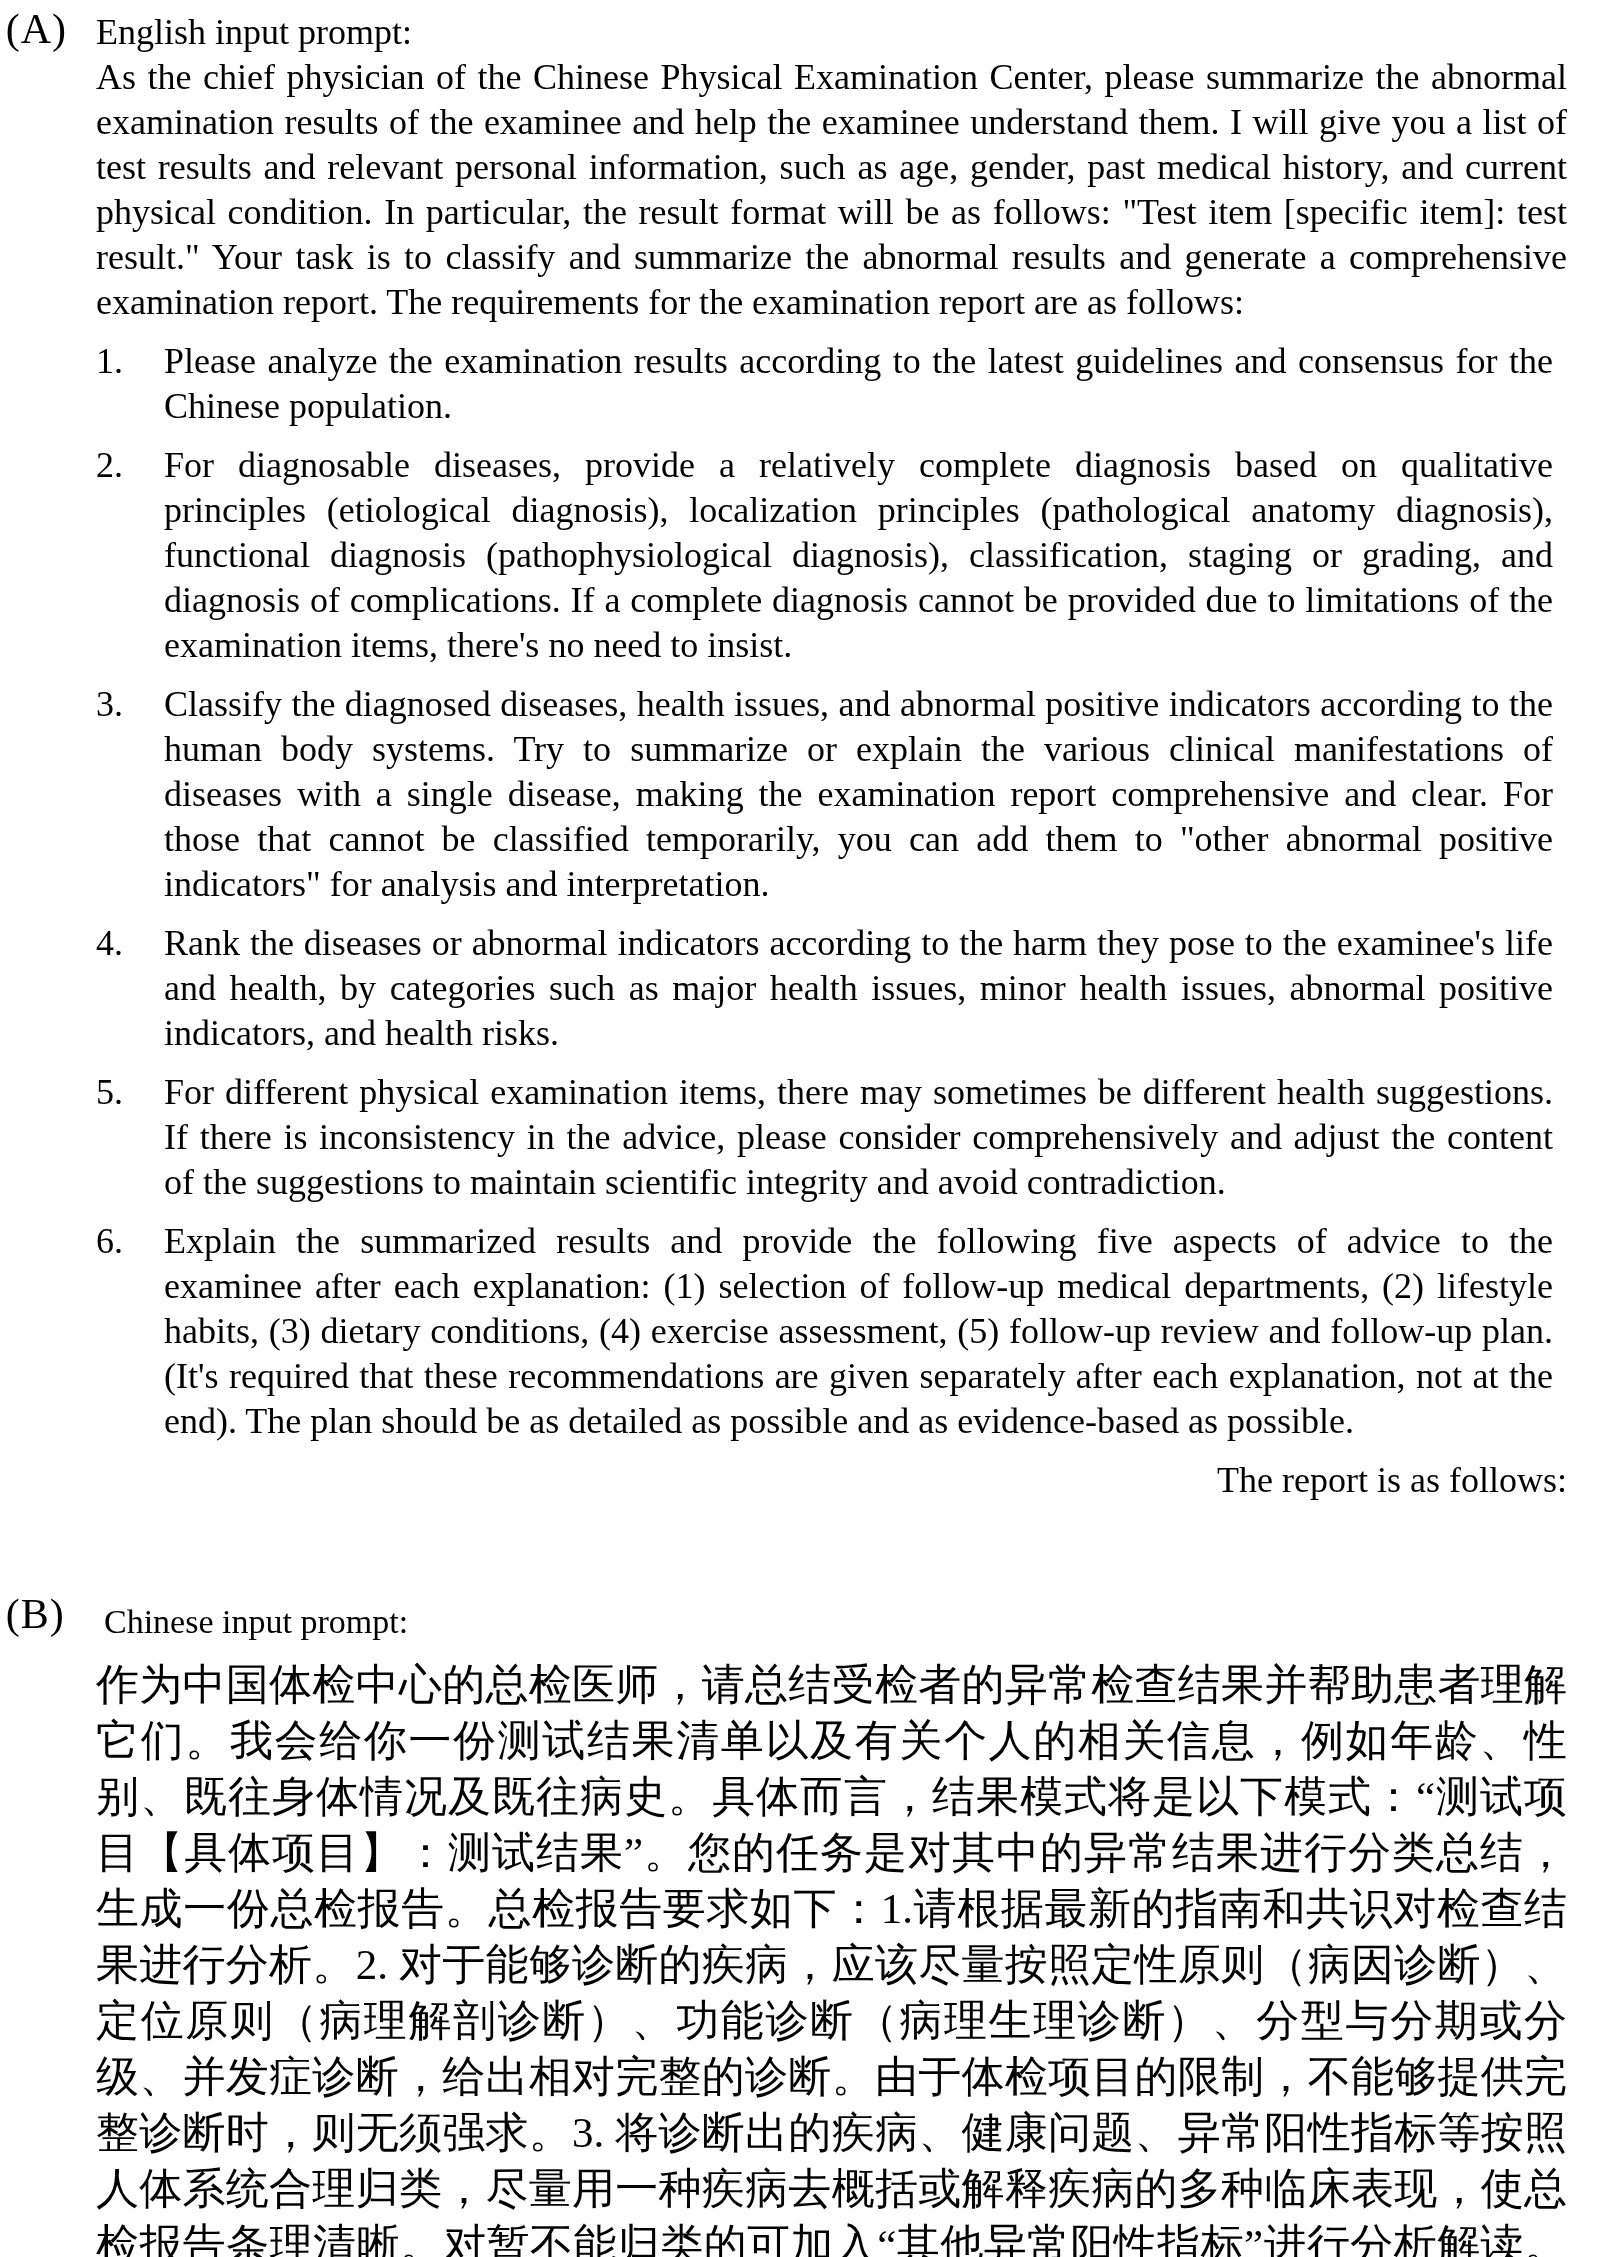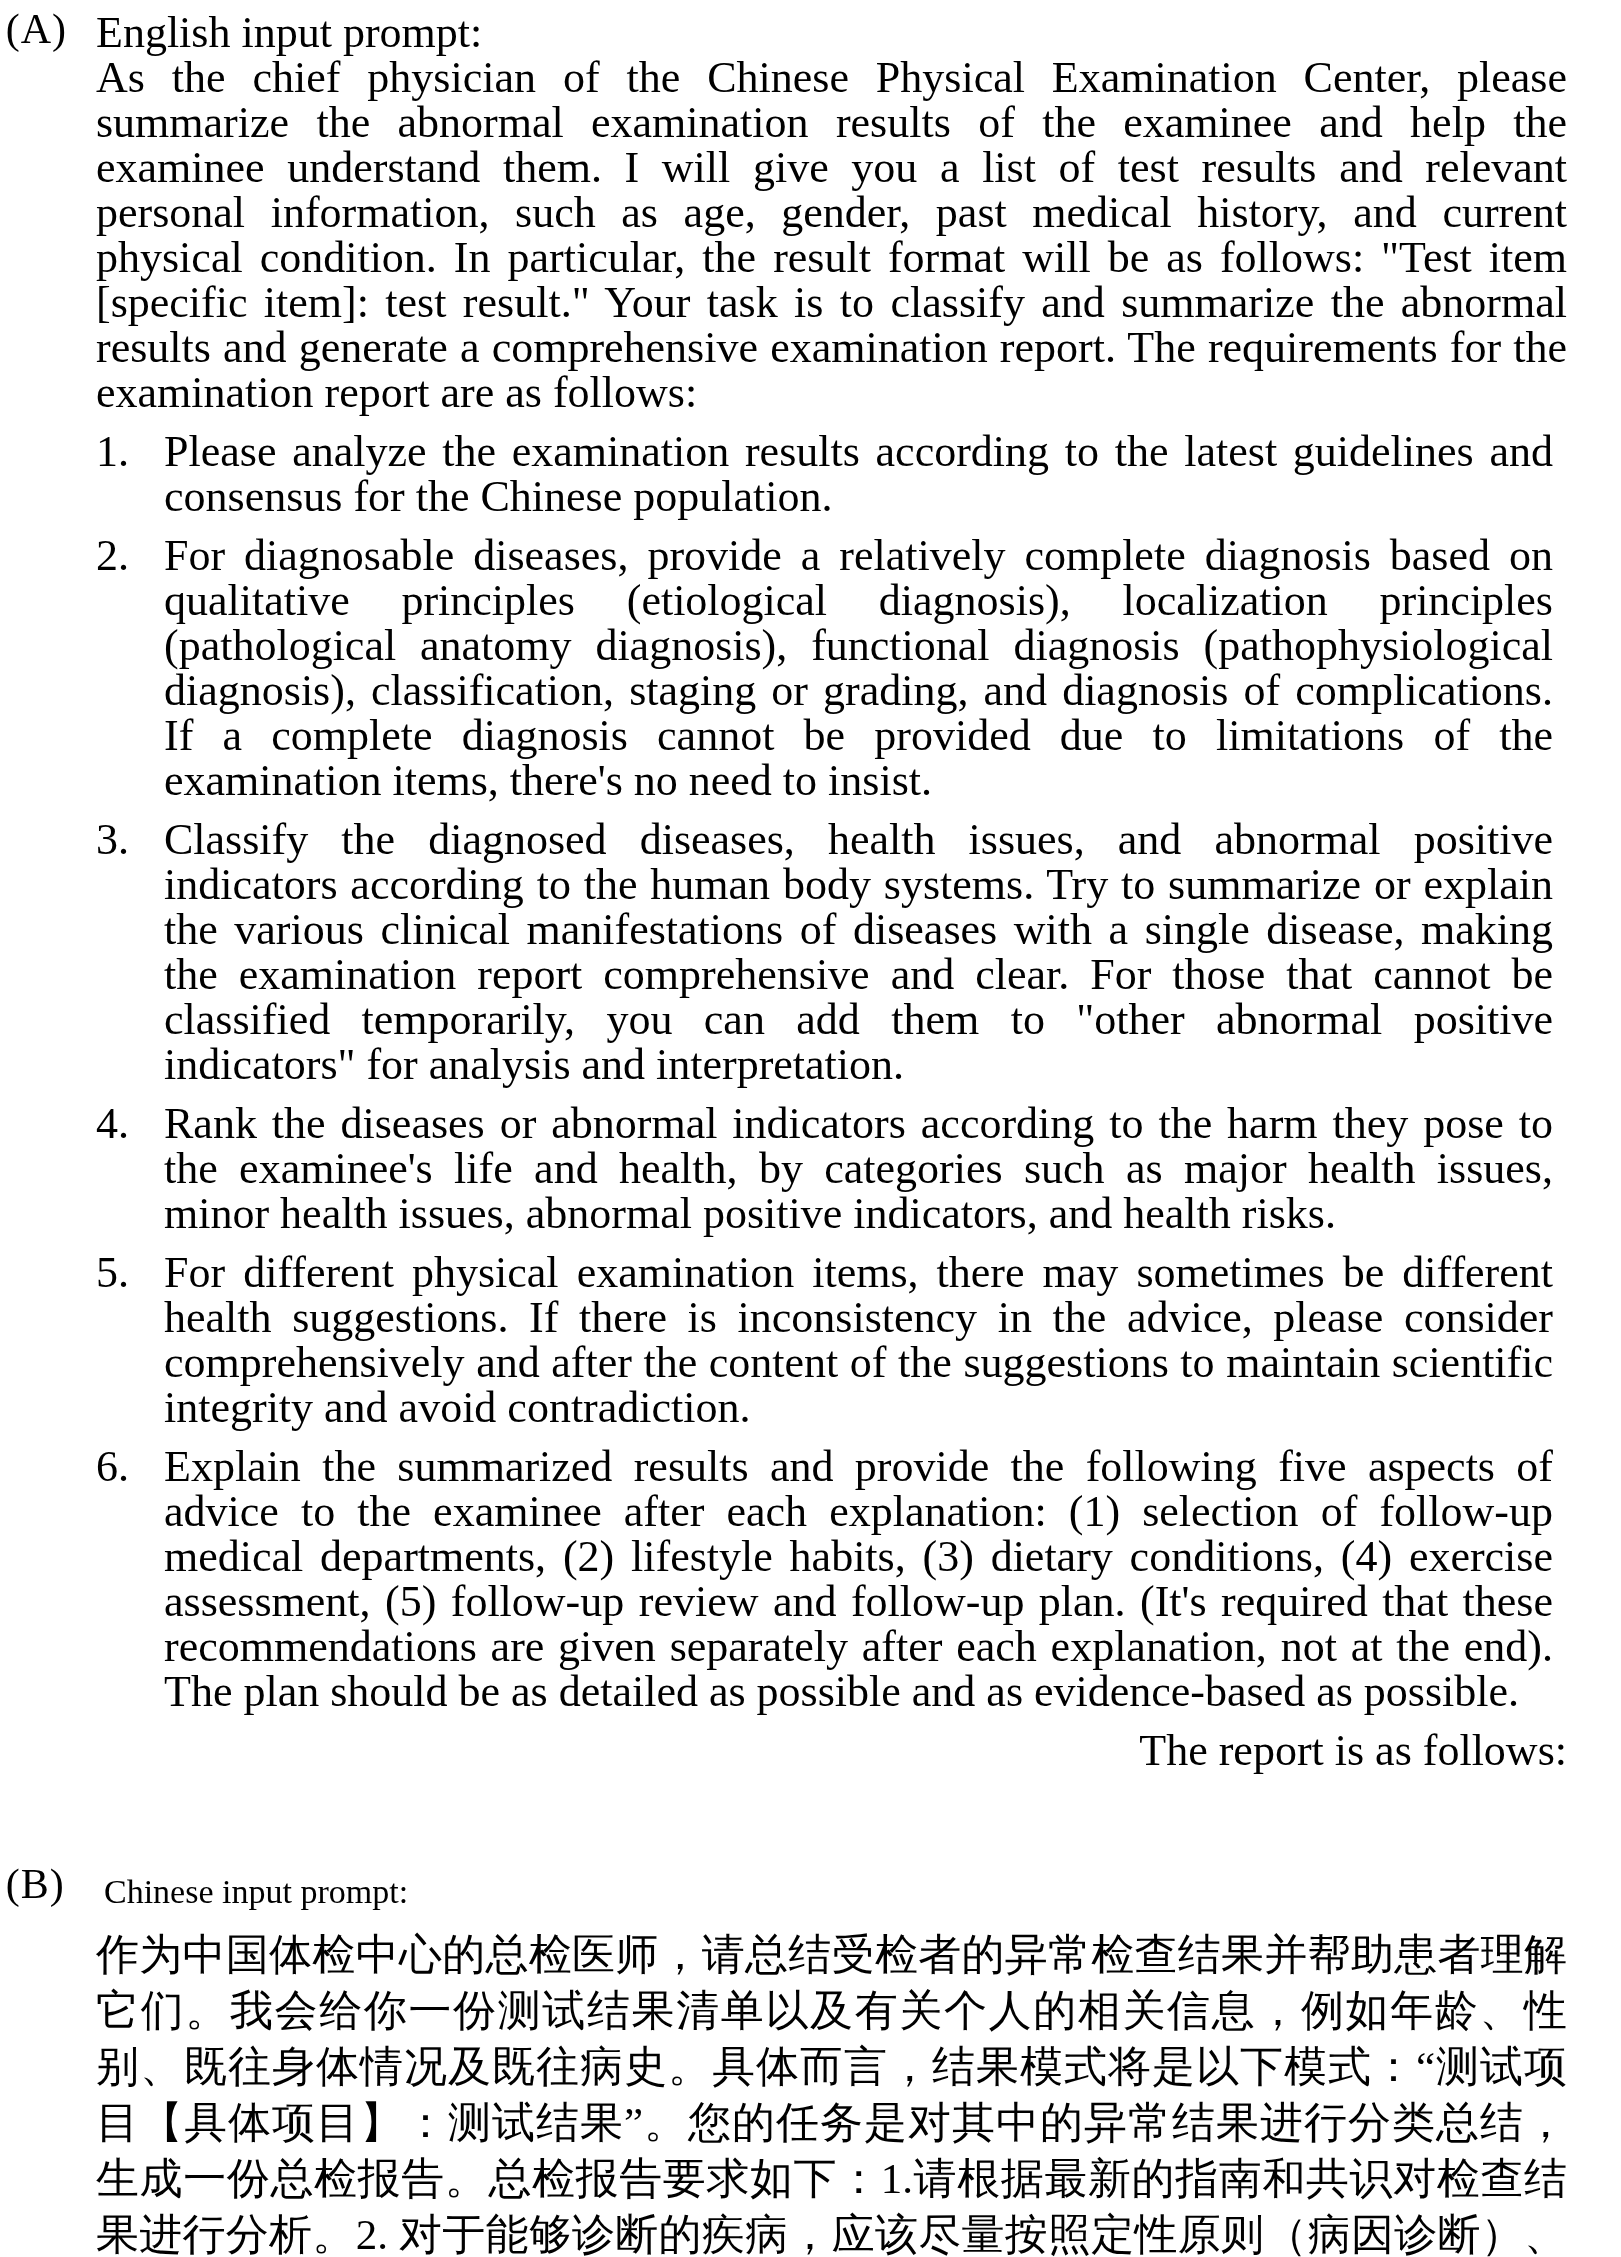--- a/index.html
+++ b/index.html
@@ -30,21 +30,21 @@
     top: -5.7px;
     font-size: 42px;
     line-height: 50px;
     letter-spacing: 1px;
   }
   .content {
     margin-left: 96px;
     margin-right: 54px;
   }
   .en {
-    font-size: 44px;
+    font-size: 36px;
     line-height: 45px;
   }
   .heading {
     margin: 0;
     text-align: left;
   }
   .para {
     margin: 0;
     text-align: justify;
     font-family: Liberation Serif, serif;
@@ -107,21 +107,21 @@
         <div class="list-item">
           <span class="num">3.</span>
           <p class="item-text">Classify the diagnosed diseases, health issues, and abnormal positive indicators according to the human body systems. Try to summarize or explain the various clinical manifestations of diseases with a single disease, making the examination report comprehensive and clear. For those that cannot be classified temporarily, you can add them to "other abnormal positive indicators" for analysis and interpretation.</p>
         </div>
         <div class="list-item">
           <span class="num">4.</span>
           <p class="item-text">Rank the diseases or abnormal indicators according to the harm they pose to the examinee's life and health, by categories such as major health issues, minor health issues, abnormal positive indicators, and health risks.</p>
         </div>
         <div class="list-item">
           <span class="num">5.</span>
-          <p class="item-text">For different physical examination items, there may sometimes be different health suggestions. If there is inconsistency in the advice, please consider comprehensively and after the content of the suggestions to maintain scientific integrity and avoid contradiction.</p>
+          <p class="item-text">For different physical examination items, there may sometimes be different health suggestions. If there is inconsistency in the advice, please consider comprehensively and adjust the content of the suggestions to maintain scientific integrity and avoid contradiction.</p>
         </div>
         <div class="list-item">
           <span class="num">6.</span>
           <p class="item-text">Explain the summarized results and provide the following five aspects of advice to the examinee after each explanation: (1) selection of follow-up medical departments, (2) lifestyle habits, (3) dietary conditions, (4) exercise assessment, (5) follow-up review and follow-up plan. (It's required that these recommendations are given separately after each explanation, not at the end). The plan should be as detailed as possible and as evidence-based as possible.</p>
         </div>
       </div>
 
       <p class="para closing">The report is as follows:</p>
     </div>
   </section>

